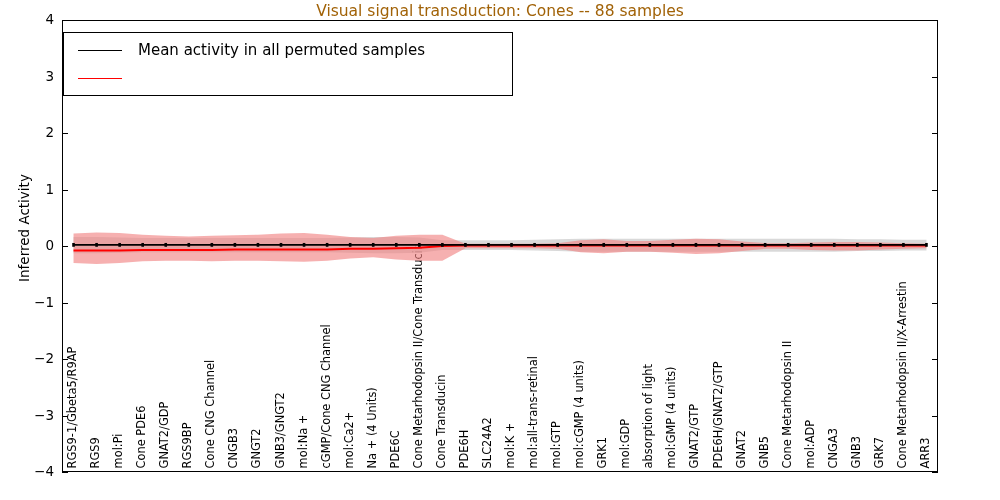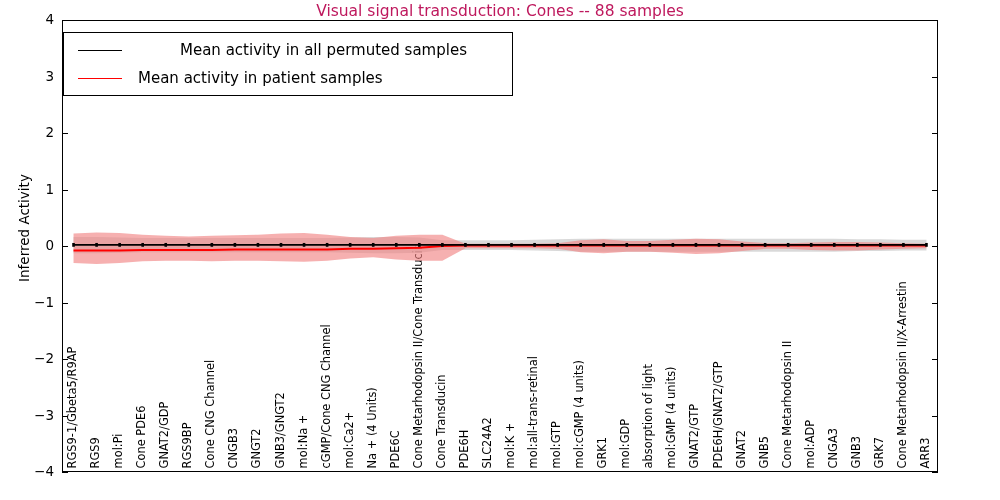--- a/index.html
+++ b/index.html
@@ -4,21 +4,21 @@
 <style>
   html,body{margin:0;padding:0;}
   body{
     width:1000px;height:500px;background:#ffffff;
     font-family:"DejaVu Sans","Liberation Sans",sans-serif;
     overflow:hidden;position:relative;
   }
   #figure{position:absolute;left:0;top:0;width:1000px;height:500px;}
   .chart-title{
     position:absolute;left:62px;top:2px;width:876px;
-    text-align:center;font-size:15.5px;color:#be185d;
+    text-align:center;font-size:15.5px;color:#a16207;
   }
   .ylabel{
     position:absolute;left:-96px;top:220px;width:240px;
     text-align:center;font-size:13.5px;color:#000;
     transform:rotate(-90deg);transform-origin:center center;
   }
   .xlabel{
     position:absolute;left:62px;top:480px;width:876px;
     text-align:center;font-size:13.5px;color:#000;
   }
@@ -41,21 +41,21 @@
   }
   #bands{position:absolute;left:62px;top:20px;}
   .legend-box{
     position:absolute;left:63px;top:32px;width:450px;height:64px;
     border:1.1px solid #000;background:#fff;box-sizing:border-box;
   }
   .legend-row{
     position:absolute;left:0;width:100%;height:26px;display:flex;
     align-items:center;
   }
-  .legend-row.r0{top:4px;gap:42px;}
+  .legend-row.r0{top:4px;}
   .legend-row.r1{top:32px;}
   .legend-swatch{
     width:44px;height:0;border-top-width:1.6px;border-top-style:solid;
     margin-left:14px;margin-right:16px;flex:0 0 auto;
   }
   .legend-text{font-size:15px;color:#000;white-space:nowrap;}
 </style>
 </head>
 <body>
 
@@ -182,17 +182,16 @@
 
   <div class="plot-frame"></div>
 
   <div class="legend-box">
     <div class="legend-row r0">
       <span class="legend-swatch" id="sw0" style="border-top-color: rgb(0, 0, 0);"></span>
       <span class="legend-text">Mean activity in all permuted samples</span>
     </div>
     <div class="legend-row r1">
       <span class="legend-swatch" id="sw1" style="border-top-color: rgb(255, 0, 0);"></span>
-      <span class="legend-text">Mean activity in patient samples</span>
     </div>
   </div>
 
 </div>
 
 </body></html>

